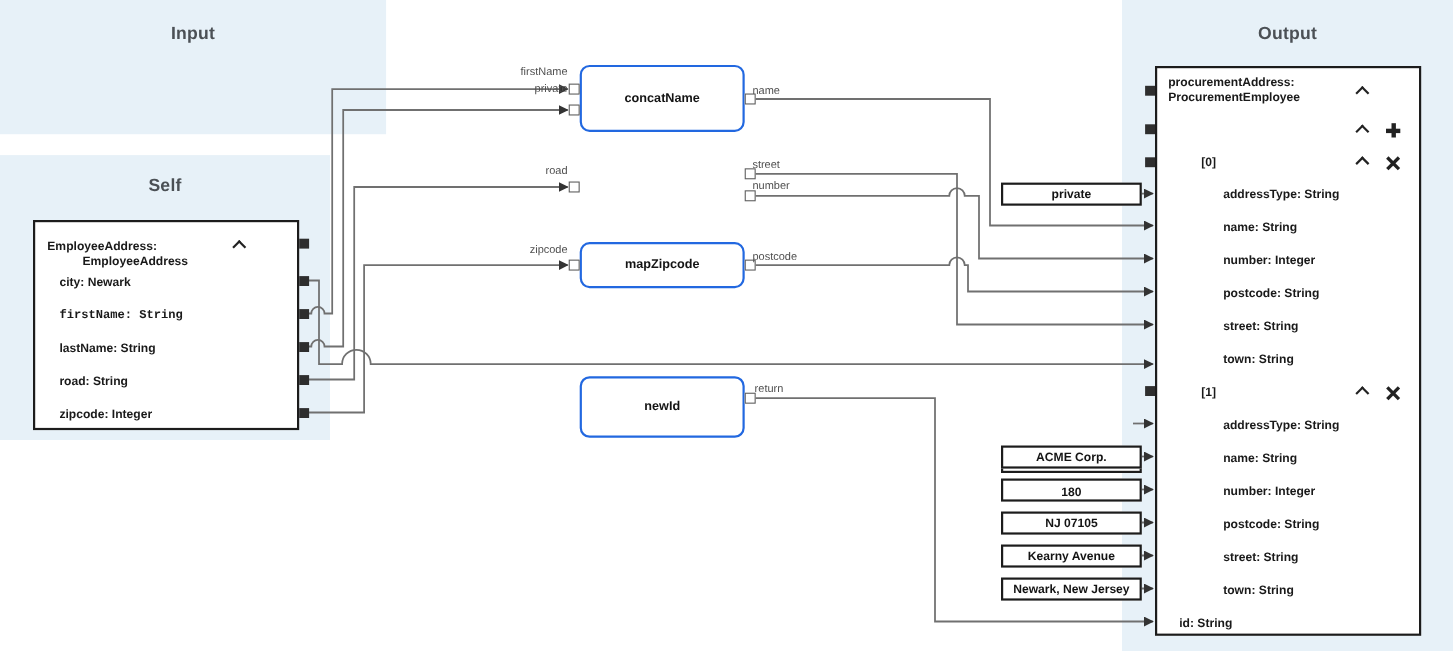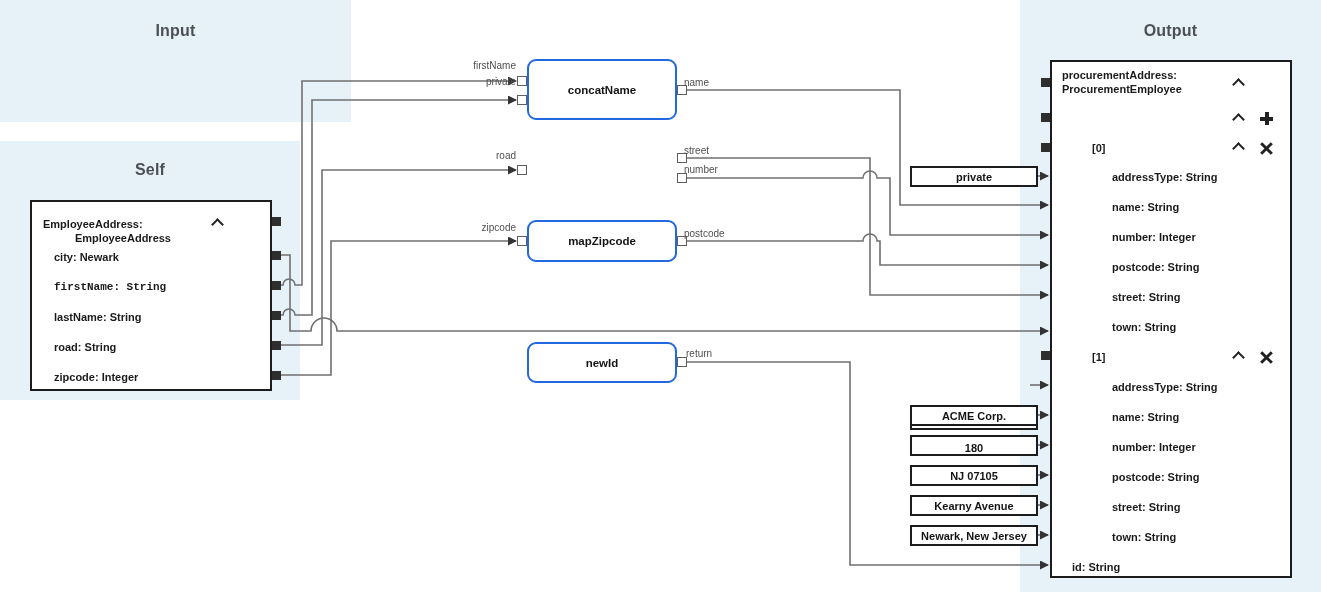--- a/index.html
+++ b/index.html
@@ -125,21 +125,21 @@
     <div class="port-label" style="left:684px;top:164px;">number</div>
 
     <div class="xform" style="left:527px;top:220px;height:42px;">
       <span class="xform-label">mapZipcode</span>
     </div>
     <span class="port-io" style="left:517px;top:236px;"></span>
     <span class="port-io" style="left:677px;top:236px;"></span>
     <div class="port-label pl-right" style="left:400px;top:222px;">zipcode</div>
     <div class="port-label" style="left:684px;top:228px;">postcode</div>
 
-    <div class="xform" style="left:527px;top:342px;height:41px;">
+    <div class="xform" style="left:527px;top:342px;height:56px;">
       <span class="xform-label">newId</span>
     </div>
     <span class="port-io" style="left:677px;top:357px;"></span>
     <div class="port-label" style="left:686px;top:348px;">return</div>
 
     <div class="const-box" style="top:166px;">
       <span class="const-label">private</span>
     </div>
     <div class="const-box" style="top:375px;margin-top:34px;">
       <span class="const-label">office</span>

